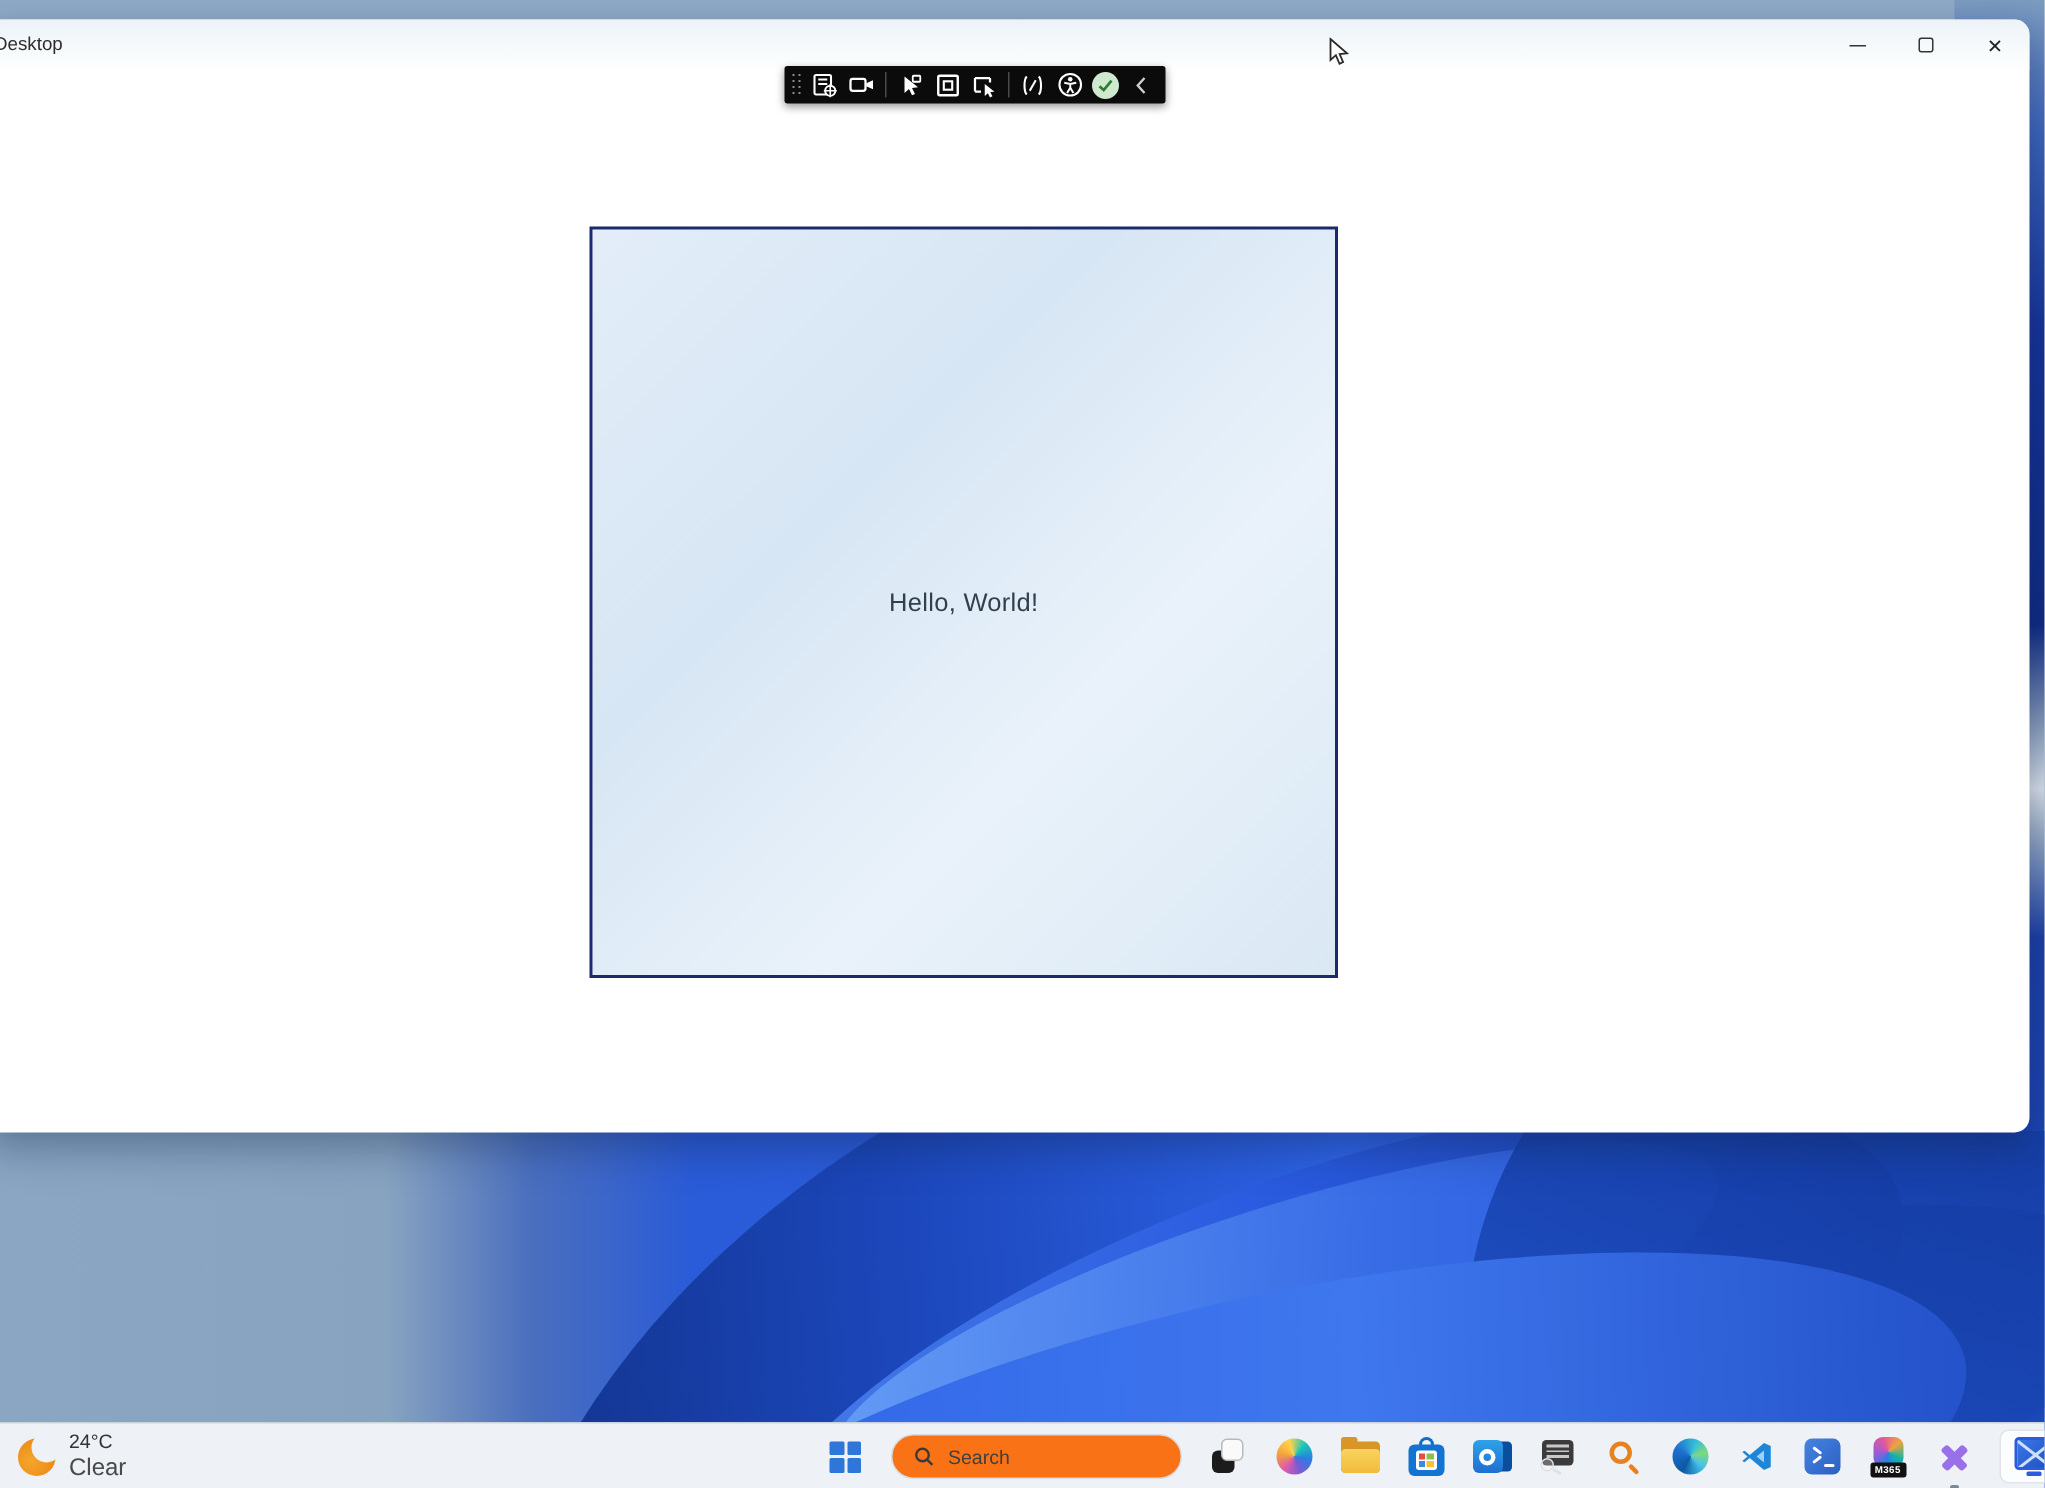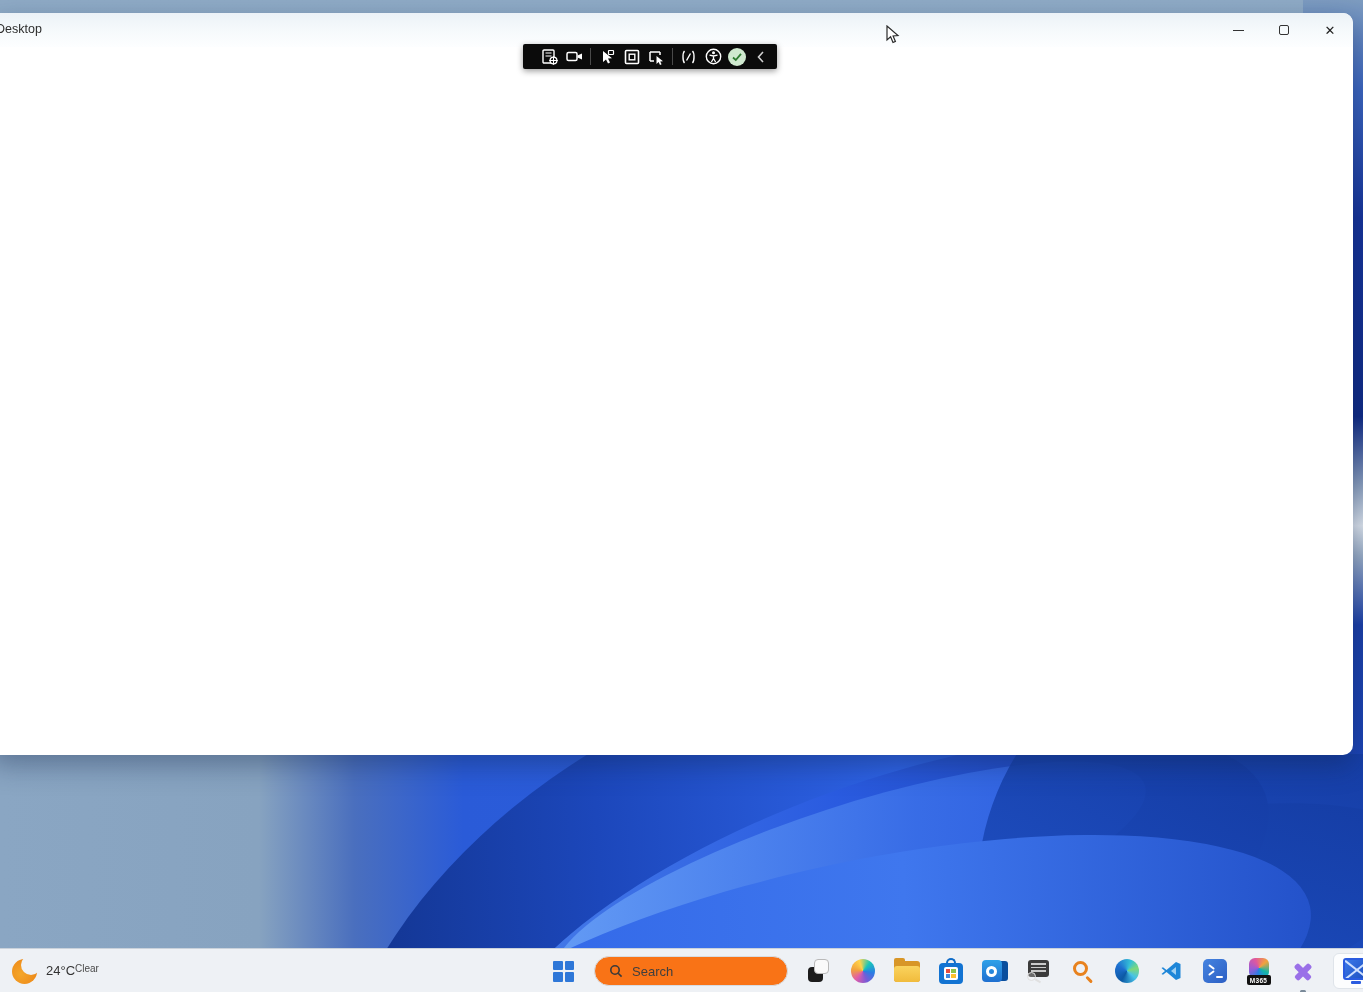--- a/index.html
+++ b/index.html
@@ -63,23 +63,23 @@
 
   
   .taskbar { position:absolute; left:0; right:0; bottom:0; height:44px; background:#eef1f5;
     border-top:1px solid rgba(120,140,160,.30); }
   .weather { position:absolute; left:12px; top:3px; display:flex; align-items:center; gap:9px; height:38px; }
   .moon { position:relative; width:25px; height:25px; }
   .moon .full { position:absolute; inset:0; border-radius:50%;
     background:radial-gradient(circle at 35% 60%, #f4a62a 0%, #ef8f1c 60%, #e07c12 100%); }
   .moon .bite { position:absolute; width:20px; height:20px; border-radius:50%;
     right:-4px; top:-4px; background:#eef1f5; }
-  .weather-text { display:flex; flex-direction:row; line-height:1.25; }
+  .weather-text { display:flex; flex-direction:column; line-height:1.25; }
   .w-temp { font-size:13px; color:#333; }
-  .w-cond { font-size:10px; color:#4a4a4a; }
+  .w-cond { font-size:16px; color:#4a4a4a; }
 
   .task-icons { position:absolute; left:550px; top:0; height:44px; display:flex;
     align-items:center; gap:17px; }
   .tk { position:relative; width:27px; height:30px; display:flex; align-items:center; justify-content:center; flex:0 0 auto; }
 
   .start-logo { width:21px; height:21px; display:grid; grid-template-columns:1fr 1fr; gap:2px; }
   .start-logo i { background:#2e77d8; border-radius:1px; }
 
   .search-pill { width:194px; height:30px; background:#f97316; border:1px solid #d6dce2;
     border-radius:16px; display:flex; align-items:center; gap:9px; padding:0 14px; flex:0 0 auto; }
@@ -245,20 +245,23 @@
         <path d="M2 6.5 L4.8 9 L10 2.8" fill="none" stroke="#2f7d32" stroke-width="1.8"></path>
       </svg>
     </div>
     <div class="tb-icon">
       <svg width="12" height="14" viewBox="0 0 12 14">
         <path d="M8 2 L3.5 7 L8 12" fill="none" stroke="#cfcfcf" stroke-width="1.6"></path>
       </svg>
     </div>
   </div>
 
+  <div class="hello-box">
+    <span class="hello-text">Hello, World!</span>
+  </div>
 
   <svg class="mouse-cursor" width="14" height="20" viewBox="0 0 14 20">
     <path d="M1 1 L1 15 L4.6 11.8 L7 17.5 L9.4 16.4 L7.1 11 L12 10.6 Z" fill="#fff" stroke="#2b2b2b" stroke-width="1.2"></path>
   </svg>
 </div>
 
 <div class="taskbar">
   <div class="weather">
     <div class="moon">
       <div class="full"></div>

